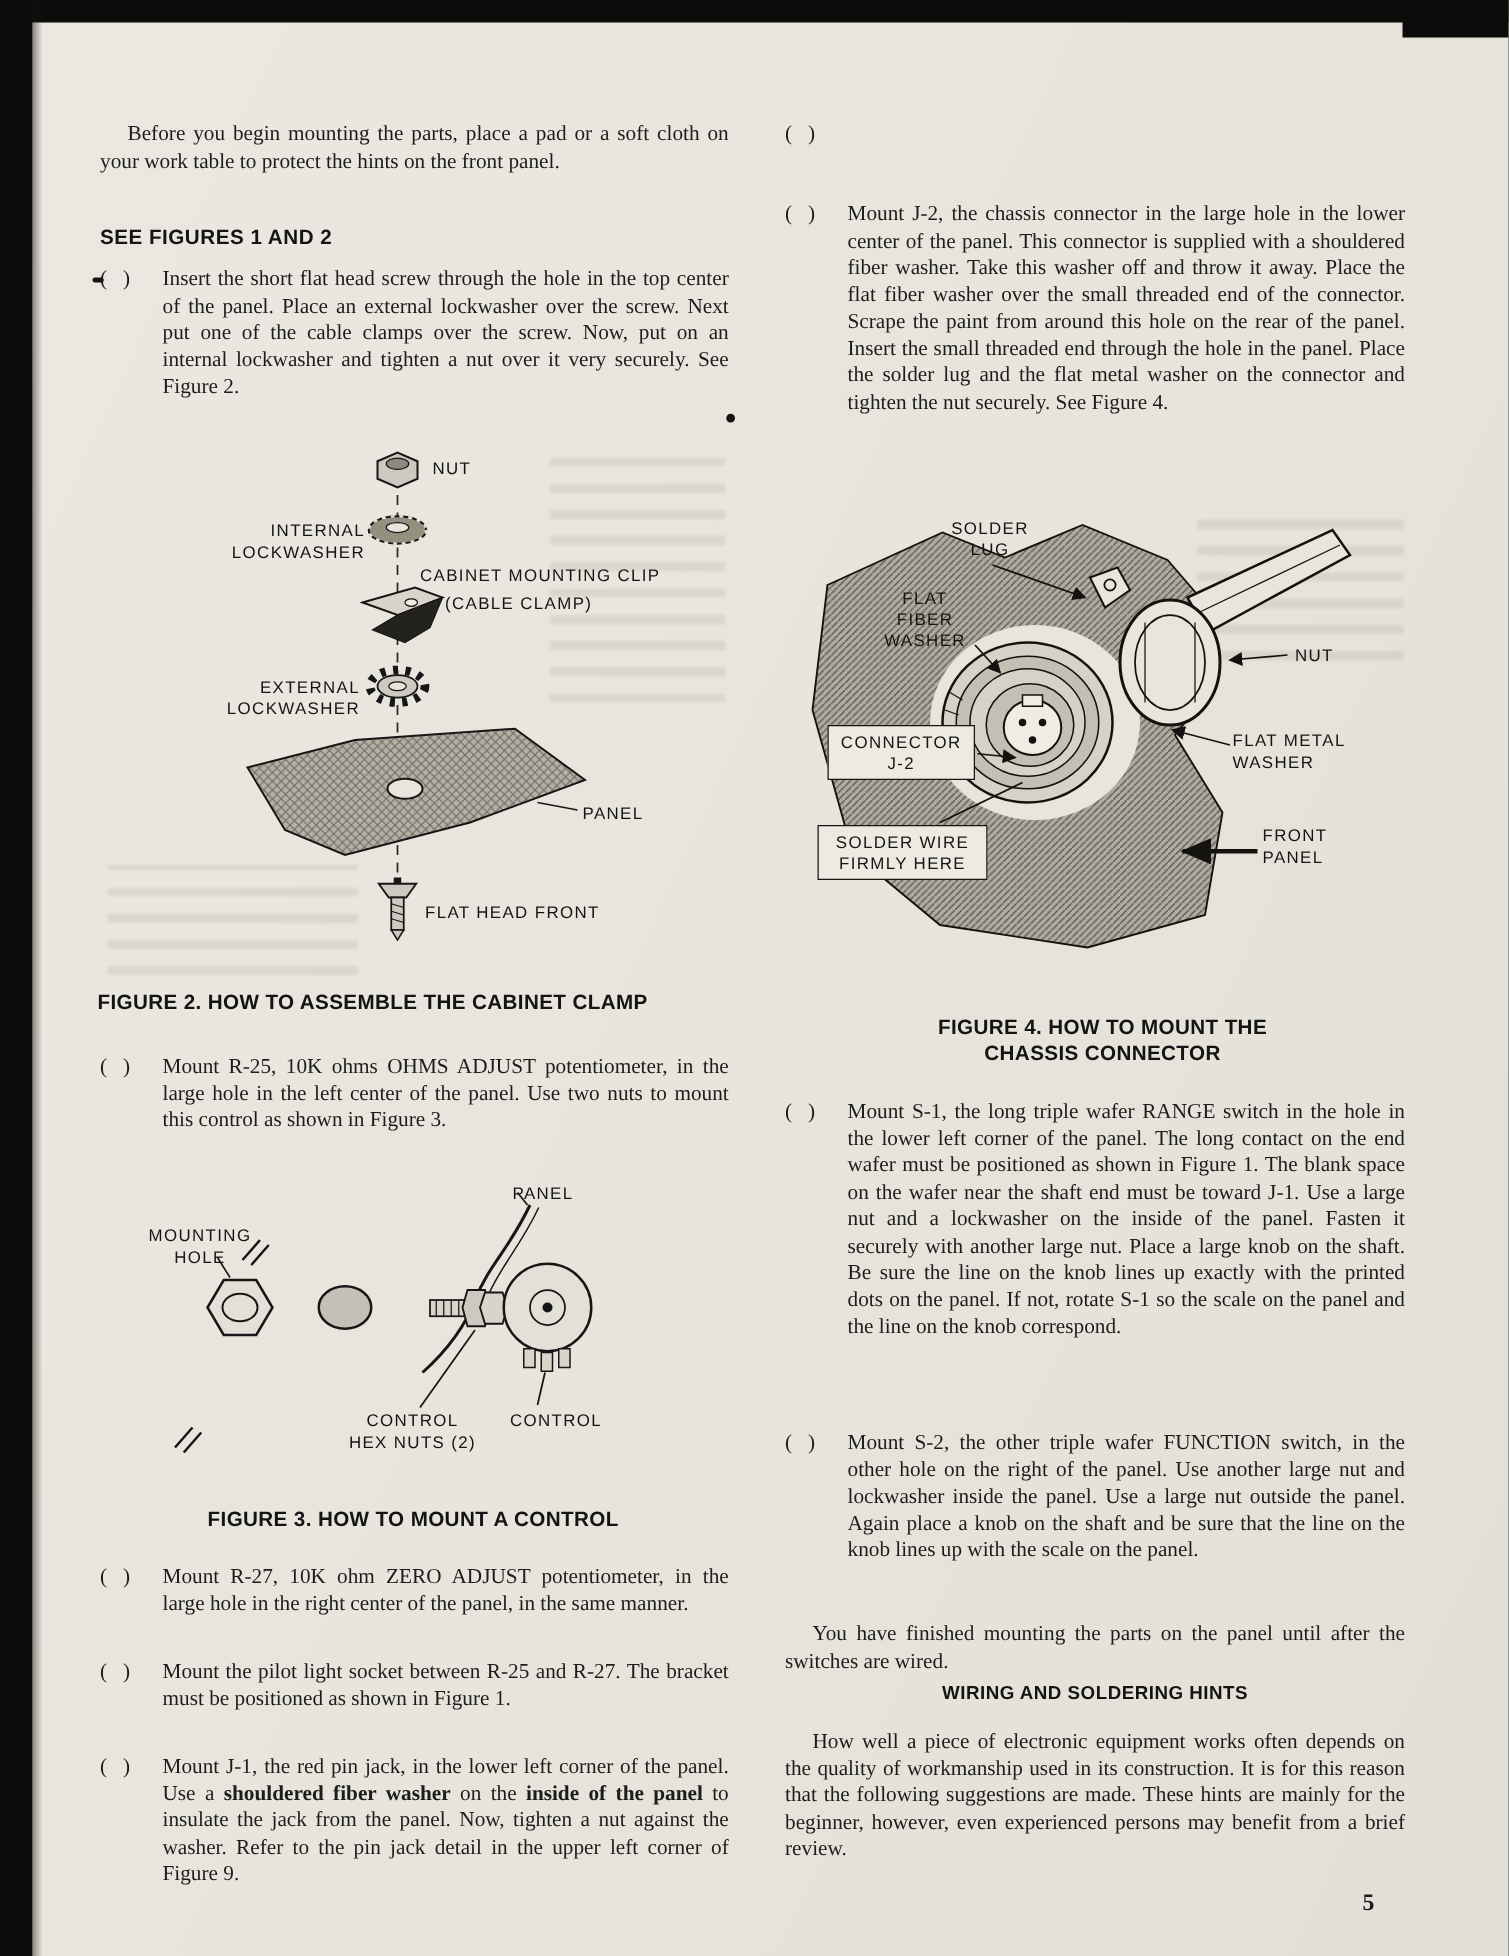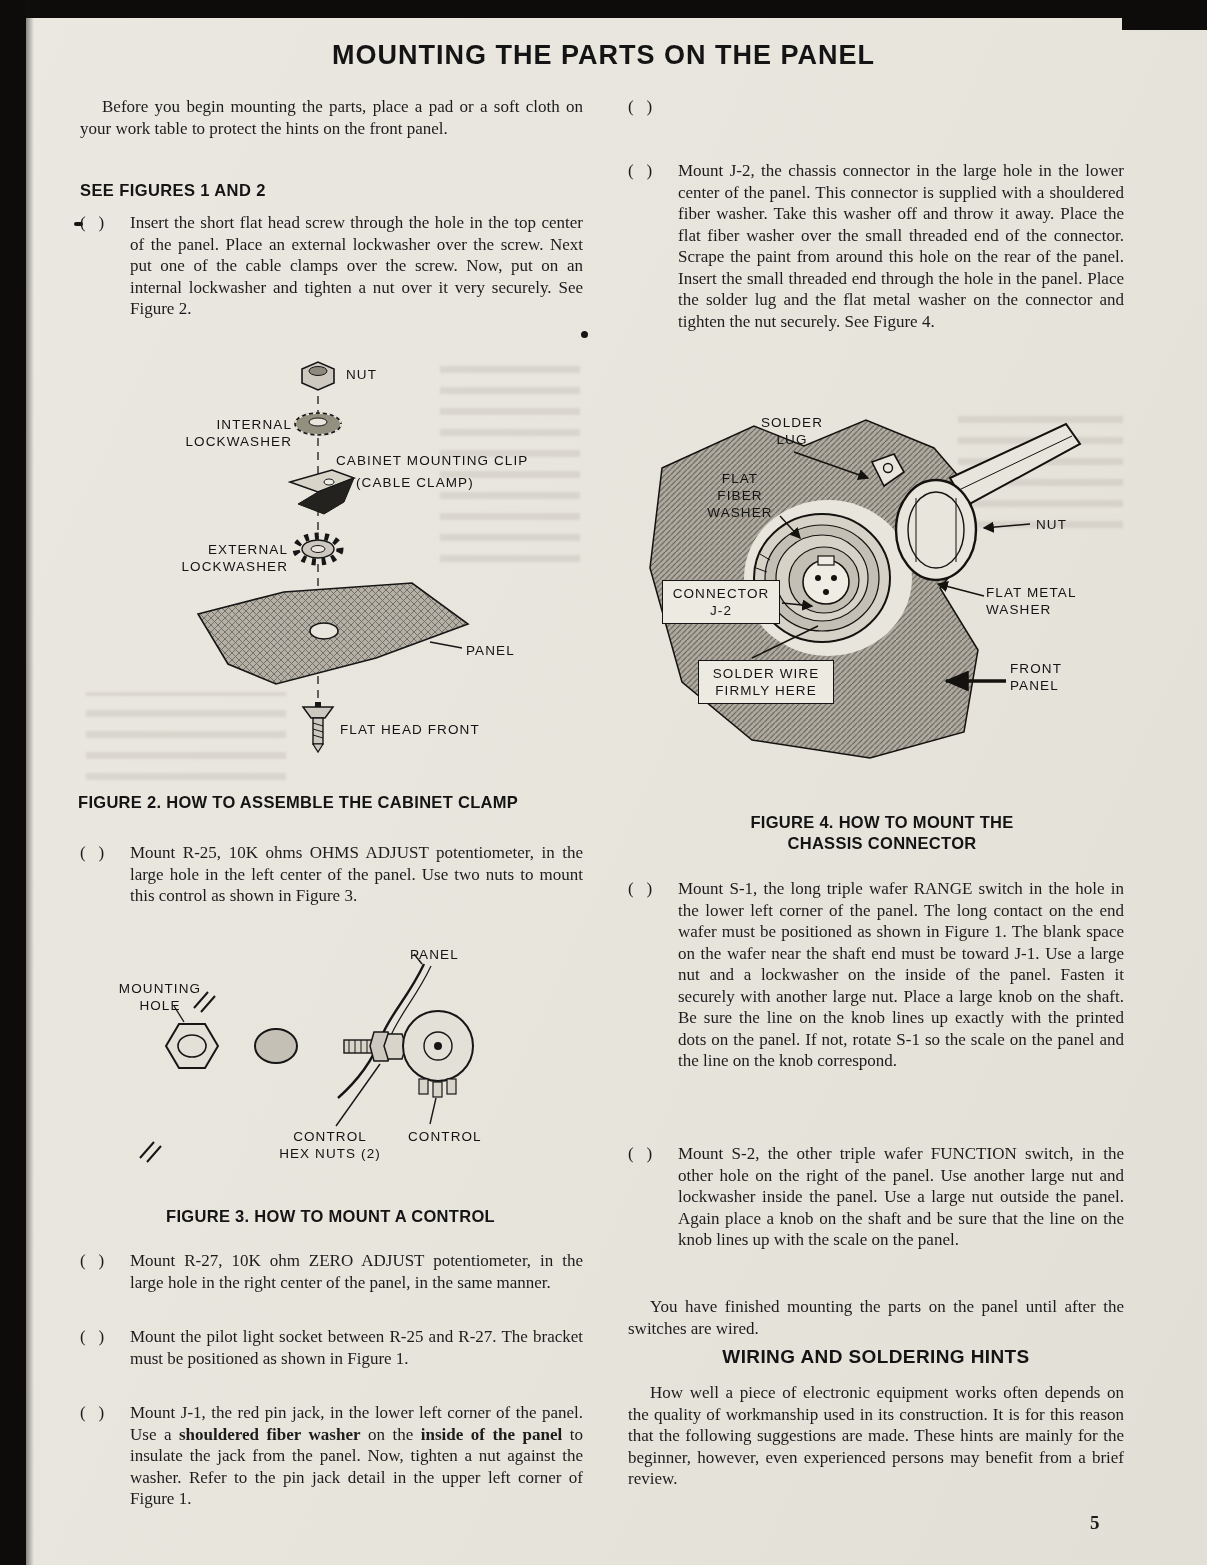--- a/index.html
+++ b/index.html
@@ -32,21 +32,20 @@
 <body>
 
 <div class="page">
 
   <div class="bleed" style="left:440px;top:362px;width:140px;height:200px;"></div>
   <div class="bleed" style="left:86px;top:692px;width:200px;height:88px;"></div>
   <div class="bleed" style="left:958px;top:408px;width:165px;height:120px;"></div>
   <div class="speck" style="left:581px;top:331px;width:7px;height:7px;"></div>
   <div class="speck" style="left:74px;top:222px;width:9px;height:4px;border-radius:2px;"></div>
 
-  <div class="abs h-sans title">MOUNTING THE PARTS ON THE PANEL</div>
 
   <div class="abs para indent" style="left:80px;top:96px;width:503px;">Before you begin mounting the parts, place a pad or a soft cloth on your work table to protect the hints on the front panel.</div>
 
   <div class="abs h-sans subhead" style="left:80px;top:181px;">SEE FIGURES 1 AND 2</div>
 
   <div class="abs check-item" style="left:80px;top:212px;width:503px;">
     <span class="check-prefix para">(   )</span>
     <span class="check-text para">Insert the short flat head screw through the hole in the top center of the panel.  Place an external lockwasher over the screw.  Next put one of the cable clamps over the screw.  Now, put on an internal lockwasher and tighten a nut over it very securely.  See Figure 2.</span>
   </div>
 
@@ -152,21 +151,21 @@
     <span class="check-text para">Mount R-27, 10K ohm ZERO ADJUST potentiometer, in the large hole in the right center of the panel, in the same manner.</span>
   </div>
 
   <div class="abs check-item" style="left:80px;top:1326px;width:503px;">
     <span class="check-prefix para">(   )</span>
     <span class="check-text para">Mount the pilot light socket between R-25 and R-27.  The bracket must be positioned as shown in Figure 1.</span>
   </div>
 
   <div class="abs check-item" style="left:80px;top:1402px;width:503px;">
     <span class="check-prefix para">(   )</span>
-    <span class="check-text para"><span>Mount J-1, the red pin jack, in the lower left corner of the panel.  Use a </span><span class="b">shouldered fiber washer</span><span> on the </span><span class="b">inside of the panel</span><span> to insulate the jack from the panel.  Now, tighten a nut against the washer.  Refer to the pin jack detail in the upper left corner of Figure 1.</span></span>
+    <span class="check-text para"><span>Mount J-1, the red pin jack, in the lower left corner of the panel.  Use a </span><span class="b">shouldered fiber washer</span><span> on the </span><span class="b">inside of the panel</span><span> to insulate the jack from the panel.  Now, tighten a nut against the washer.  Refer to the pin jack detail in the upper left corner of Figure 9.</span></span>
   </div>
 
   <div class="abs check-item" style="left:628px;top:96px;width:496px;">
     <span class="check-prefix para">(   )</span>
   </div>
 
   <div class="abs check-item" style="left:628px;top:160px;width:496px;">
     <span class="check-prefix para">(   )</span>
     <span class="check-text para">Mount J-2, the chassis connector in the large hole in the lower center of the panel.  This connector is supplied with a shouldered fiber washer.  Take this washer off and throw it away.  Place the flat fiber washer over the small threaded end of the connector.  Scrape the paint from around this hole on the rear of the panel.  Insert the small threaded end through the hole in the panel.  Place the solder lug and the flat metal washer on the connector and tighten the nut securely.  See Figure 4.</span>
   </div>
@@ -223,42 +222,42 @@
     <div class="fig-label center" style="left:118px;top:16px;width:84px;">SOLDER
 LUG</div>
     <div class="fig-label center" style="left:62px;top:72px;width:92px;">FLAT
 FIBER
 WASHER</div>
     <div class="fig-label" style="left:404px;top:118px;">NUT</div>
     <div class="fig-label boxed" style="left:30px;top:182px;width:104px;text-align:center;">CONNECTOR
 J-2</div>
     <div class="fig-label" style="left:354px;top:186px;">FLAT METAL
 WASHER</div>
-    <div class="fig-label boxed" style="left:22px;top:262px;width:122px;margin-left:44px;">SOLDER WIRE
+    <div class="fig-label boxed" style="left:22px;top:262px;width:122px;">SOLDER WIRE
 FIRMLY HERE</div>
     <div class="fig-label" style="left:378px;top:262px;">FRONT
 PANEL</div>
   </div>
 
   <div class="abs caption center" style="left:632px;top:812px;width:500px;">FIGURE 4.  HOW TO MOUNT THE
 CHASSIS CONNECTOR</div>
 
   <div class="abs check-item" style="left:628px;top:878px;width:496px;">
     <span class="check-prefix para">(   )</span>
     <span class="check-text para">Mount S-1, the long triple wafer RANGE switch in the hole in the lower left corner of the panel.  The long contact on the end wafer must be positioned as shown in Figure 1.  The blank space on the wafer near the shaft end must be toward J-1.  Use a large nut and a lockwasher on the inside of the panel.  Fasten it securely with another large nut.  Place a large knob on the shaft.  Be sure the line on the knob lines up exactly with the printed dots on the panel.  If not, rotate S-1 so the scale on the panel and the line on the knob correspond.</span>
   </div>
 
   <div class="abs check-item" style="left:628px;top:1143px;width:496px;">
     <span class="check-prefix para">(   )</span>
     <span class="check-text para">Mount S-2, the other triple wafer FUNCTION switch, in the other hole on the right of the panel.  Use another large nut and lockwasher inside the panel.  Use a large nut outside the panel.  Again place a knob on the shaft and be sure that the line on the knob lines up with the scale on the panel.</span>
   </div>
 
   <div class="abs para indent" style="left:628px;top:1296px;width:496px;">You have finished mounting the parts on the panel until after the switches are wired.</div>
 
-  <div class="abs h-sans" style="left:628px;top:1346px;width:496px;text-align:center;font-size:19px;letter-spacing:0.4px;">WIRING AND SOLDERING HINTS</div>
+  <div class="abs h-sans" style="left:628px;top:1346px;width:496px;text-align:center;font-size:15px;letter-spacing:0.4px;">WIRING AND SOLDERING HINTS</div>
 
   <div class="abs para indent" style="left:628px;top:1382px;width:496px;">How well a piece of electronic equipment works often depends on the quality of workmanship used in its construction.  It is for this reason that the following suggestions are made.  These hints are mainly for the beginner, however, even experienced persons may benefit from a brief review.</div>
 
   <div class="abs pagenum" style="left:1090px;top:1512px;">5</div>
 
   <div class="edge" style="left:0;top:0;width:26px;height:1565px;"></div>
   <div class="edge" style="left:0;top:0;width:1207px;height:18px;"></div>
   <div class="edge" style="left:1122px;top:0;width:85px;height:30px;"></div>
   <div class="abs" style="left:26px;top:0;width:8px;height:1565px;background:linear-gradient(90deg,rgba(20,18,15,0.45),rgba(20,18,15,0));"></div>
 

